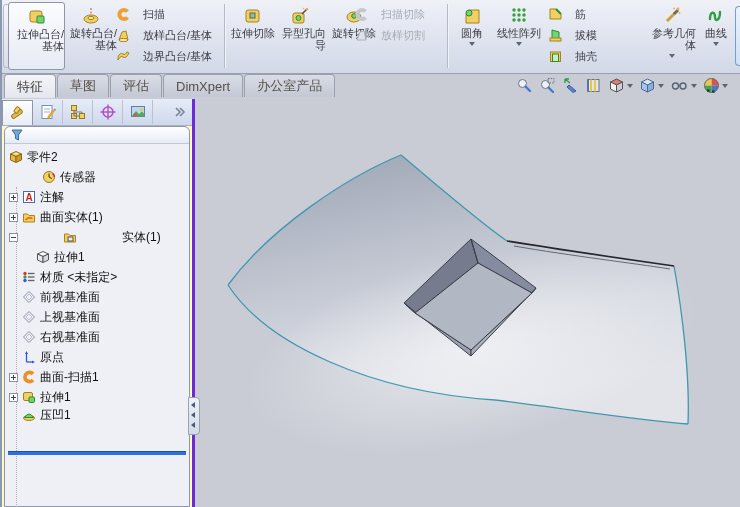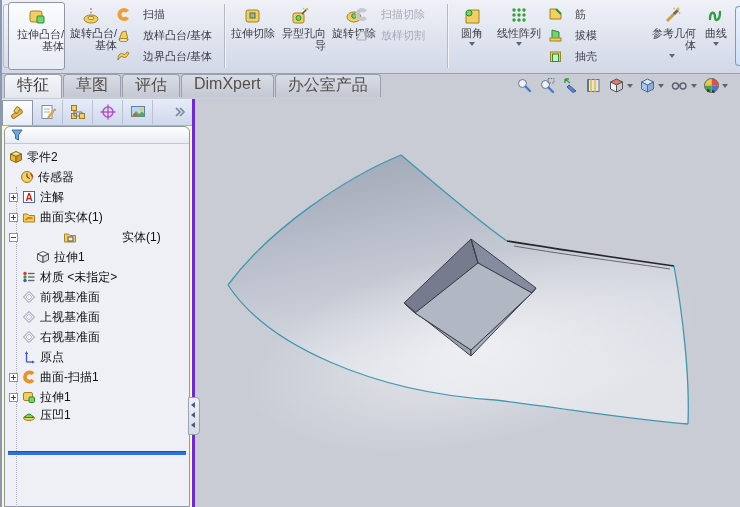--- a/index.html
+++ b/index.html
@@ -20,21 +20,21 @@
   .stack{position:absolute;top:4px;display:flex;flex-direction:column;}
   .srow{display:flex;align-items:center;gap:12px;height:21px;font-size:11px;color:#3d3d46;white-space:nowrap;}
   .srow.dis{color:#a6abb6;}
   .tri-down{width:0;height:0;border-left:3px solid transparent;border-right:3px solid transparent;
             border-top:4px solid #5c6576;margin-top:2px;}
   .sliver{position:absolute;left:733px;top:6px;width:7px;height:58px;border:1px solid #7a9cc8;
           border-right:none;border-radius:4px 0 0 4px;background:linear-gradient(#eaf2fd,#cfe0f6);}
   
   .tabrow{position:absolute;left:0;top:73px;width:740px;height:24px;z-index:5;}
   .tabs{position:absolute;left:2px;top:1px;display:flex;height:23px;}
-  .tab{height:22px;padding:0 12px;display:flex;align-items:flex-start;font-size:16px;color:#575048;
+  .tab{height:22px;padding:0 12px;display:flex;align-items:center;font-size:13px;color:#575048;
        background:linear-gradient(#d9dde6,#c3c8d4);border:1px solid #9aa0ae;border-bottom:none;
        border-radius:4px 4px 0 0;margin-right:1px;cursor:default;}
   .tab.active{background:linear-gradient(#f4f5f8,#e4e7ee);color:#3c3a38;height:23px;}
   .headsup{position:absolute;left:514px;top:2px;display:flex;align-items:center;gap:6px;height:20px;}
   .hbtn{display:flex;align-items:center;gap:2px;cursor:default;}
   
   .viewport{position:absolute;left:0;top:97px;width:740px;height:410px;z-index:1;}
   
   .panel{position:absolute;left:0;top:99px;width:190px;height:408px;z-index:4;
          background:#fef9c3;border-right:3px solid #6d28d9;}
@@ -405,21 +405,21 @@
 
       <div class="trow" style="top:20px;">
         <svg class="ticon" width="14" height="14" viewBox="0 0 14 14">
             <polygon points="7,1.5 12.5,4 7,6.5 1.5,4" fill="#f8e08a" stroke="#8a6a14"></polygon>
             <polygon points="1.5,4 7,6.5 7,12.5 1.5,10" fill="#e8b84a" stroke="#8a6a14"></polygon>
             <polygon points="12.5,4 7,6.5 7,12.5 12.5,10" fill="#d09a28" stroke="#8a6a14"></polygon>
           </svg>
         <span>零件2</span>
       </div>
 
-      <div class="trow" style="top:40px;left:2px;">
+      <div class="trow" style="top:40px;left:24px;">
         <span class="exp none"></span>
         <svg class="ticon" width="14" height="14" viewBox="0 0 14 14">
             <circle cx="7" cy="7" r="5.5" fill="#f5d060" stroke="#9a7a20"></circle>
             <line x1="7" y1="7" x2="7" y2="3.5" stroke="#333"></line>
             <line x1="7" y1="7" x2="9.8" y2="8.5" stroke="#333"></line>
             <path d="M10.5 3.5 A5.5 5.5 0 0 1 12.5 7" fill="none" stroke="#cc3333" stroke-width="1.6"></path>
           </svg>
         <span>传感器</span>
       </div>
 

